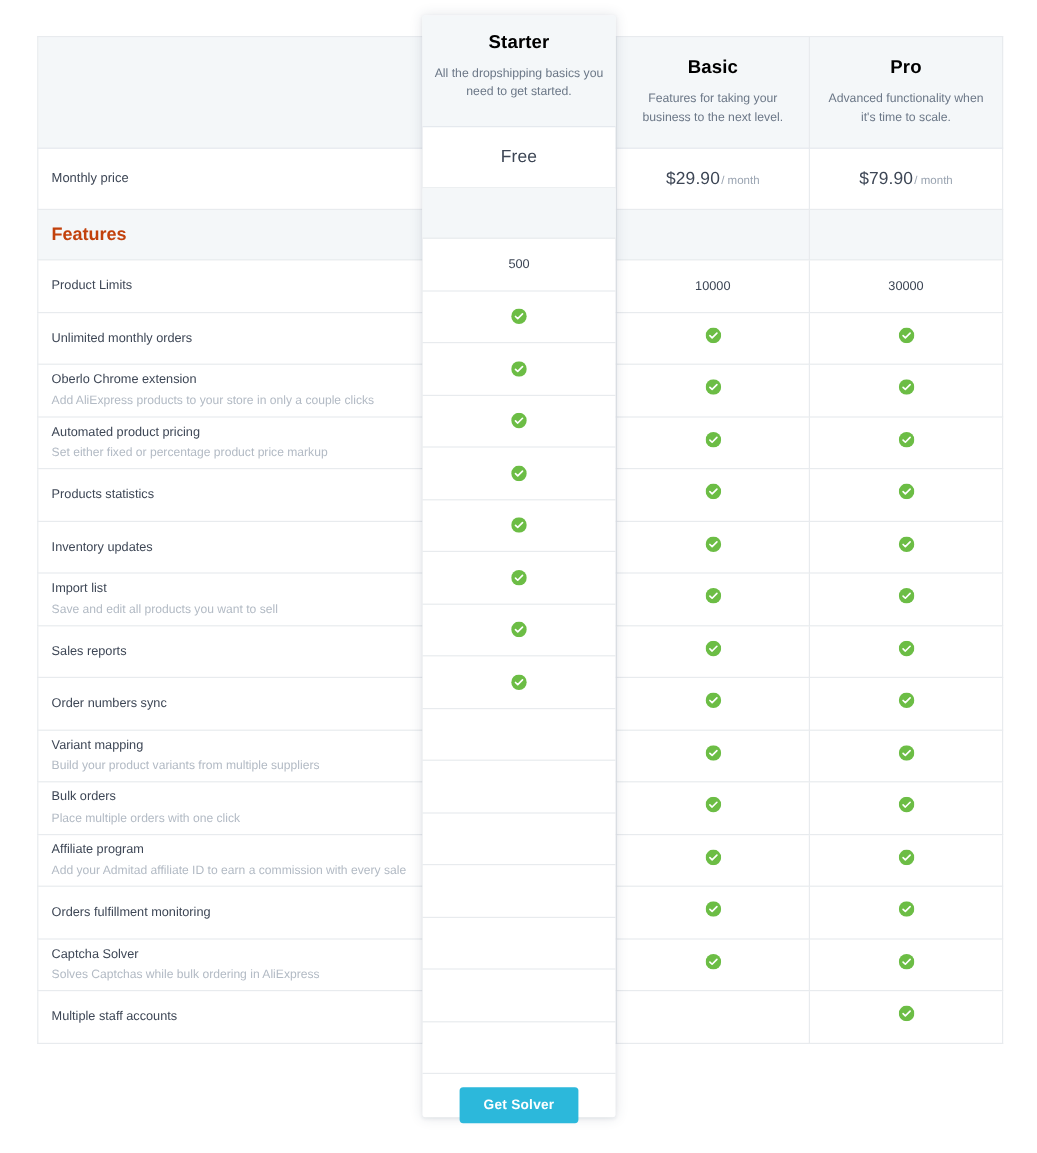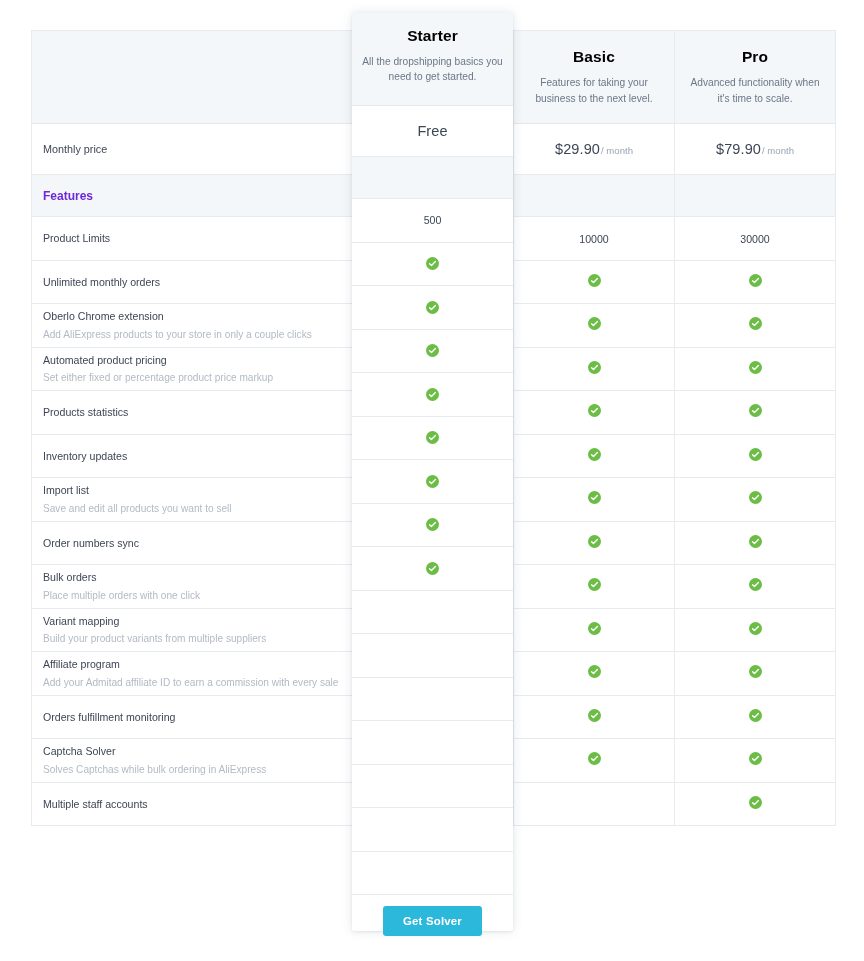--- a/index.html
+++ b/index.html
@@ -69,23 +69,23 @@
     color: #9aa4b1;
     margin-left: 1px;
   }
 
   
   tr.section-row td {
     height: 42px;
     background: #f4f7f9;
   }
   .section-title {
-    font-size: 12px;
+    font-size: 15px;
     font-weight: bold;
-    color: #6d28d9;
+    color: #c2410c;
     padding-left: 11px;
   }
 
   
   tr.feat-row td { height: 43.5px; }
   tr.feat-row.two-line td { height: 43.5px; }
   .feat-label {
     font-size: 10.6px;
     color: #3d4655;
     line-height: 1.35;
@@ -309,54 +309,71 @@
                 <circle cx="8" cy="8" r="8" fill="#6cbd45"></circle>
                 <path d="M4.4 8.3 L6.7 10.5 L11.6 5.6" fill="none" stroke="#ffffff" stroke-width="1.7" stroke-linecap="round" stroke-linejoin="round"></path>
               </svg></span></td>
           <td class="plan-cell"><span class="check"><svg viewBox="0 0 16 16" width="13" height="13" xmlns="http://www.w3.org/2000/svg">
                 <circle cx="8" cy="8" r="8" fill="#6cbd45"></circle>
                 <path d="M4.4 8.3 L6.7 10.5 L11.6 5.6" fill="none" stroke="#ffffff" stroke-width="1.7" stroke-linecap="round" stroke-linejoin="round"></path>
               </svg></span></td>
         </tr>
         <tr class="feat-row">
           <td class="feat-cellpad">
+            <div class="feat-label">Sales reports</div>
+          </td>
+          <td class="plan-cell"><span class="check"><svg viewBox="0 0 16 16" width="13" height="13" xmlns="http://www.w3.org/2000/svg">
+                <circle cx="8" cy="8" r="8" fill="#6cbd45"></circle>
+                <path d="M4.4 8.3 L6.7 10.5 L11.6 5.6" fill="none" stroke="#ffffff" stroke-width="1.7" stroke-linecap="round" stroke-linejoin="round"></path>
+              </svg></span></td>
+          <td class="plan-cell"><span class="check"><svg viewBox="0 0 16 16" width="13" height="13" xmlns="http://www.w3.org/2000/svg">
+                <circle cx="8" cy="8" r="8" fill="#6cbd45"></circle>
+                <path d="M4.4 8.3 L6.7 10.5 L11.6 5.6" fill="none" stroke="#ffffff" stroke-width="1.7" stroke-linecap="round" stroke-linejoin="round"></path>
+              </svg></span></td>
+          <td class="plan-cell"><span class="check"><svg viewBox="0 0 16 16" width="13" height="13" xmlns="http://www.w3.org/2000/svg">
+                <circle cx="8" cy="8" r="8" fill="#6cbd45"></circle>
+                <path d="M4.4 8.3 L6.7 10.5 L11.6 5.6" fill="none" stroke="#ffffff" stroke-width="1.7" stroke-linecap="round" stroke-linejoin="round"></path>
+              </svg></span></td>
+        </tr>
+        <tr class="feat-row">
+          <td class="feat-cellpad">
             <div class="feat-label">Order numbers sync</div>
           </td>
           <td class="plan-cell"><span class="check"><svg viewBox="0 0 16 16" width="13" height="13" xmlns="http://www.w3.org/2000/svg">
                 <circle cx="8" cy="8" r="8" fill="#6cbd45"></circle>
                 <path d="M4.4 8.3 L6.7 10.5 L11.6 5.6" fill="none" stroke="#ffffff" stroke-width="1.7" stroke-linecap="round" stroke-linejoin="round"></path>
               </svg></span></td>
+          <td class="plan-cell"><span class="check"><svg viewBox="0 0 16 16" width="13" height="13" xmlns="http://www.w3.org/2000/svg">
+                <circle cx="8" cy="8" r="8" fill="#6cbd45"></circle>
+                <path d="M4.4 8.3 L6.7 10.5 L11.6 5.6" fill="none" stroke="#ffffff" stroke-width="1.7" stroke-linecap="round" stroke-linejoin="round"></path>
+              </svg></span></td>
+          <td class="plan-cell"><span class="check"><svg viewBox="0 0 16 16" width="13" height="13" xmlns="http://www.w3.org/2000/svg">
+                <circle cx="8" cy="8" r="8" fill="#6cbd45"></circle>
+                <path d="M4.4 8.3 L6.7 10.5 L11.6 5.6" fill="none" stroke="#ffffff" stroke-width="1.7" stroke-linecap="round" stroke-linejoin="round"></path>
+              </svg></span></td>
+        </tr>
+        <tr class="feat-row two-line">
+          <td class="feat-cellpad">
+            <div class="feat-label">Variant mapping</div>
+            <div class="feat-sub">Build your product variants from multiple suppliers</div>
+          </td>
+          <td class="plan-cell"><span class="blank-mark"></span></td>
           <td class="plan-cell"><span class="check"><svg viewBox="0 0 16 16" width="13" height="13" xmlns="http://www.w3.org/2000/svg">
                 <circle cx="8" cy="8" r="8" fill="#6cbd45"></circle>
                 <path d="M4.4 8.3 L6.7 10.5 L11.6 5.6" fill="none" stroke="#ffffff" stroke-width="1.7" stroke-linecap="round" stroke-linejoin="round"></path>
               </svg></span></td>
           <td class="plan-cell"><span class="check"><svg viewBox="0 0 16 16" width="13" height="13" xmlns="http://www.w3.org/2000/svg">
                 <circle cx="8" cy="8" r="8" fill="#6cbd45"></circle>
                 <path d="M4.4 8.3 L6.7 10.5 L11.6 5.6" fill="none" stroke="#ffffff" stroke-width="1.7" stroke-linecap="round" stroke-linejoin="round"></path>
               </svg></span></td>
         </tr>
         <tr class="feat-row two-line">
           <td class="feat-cellpad">
             <div class="feat-label">Bulk orders</div>
             <div class="feat-sub">Place multiple orders with one click</div>
-          </td>
-          <td class="plan-cell"><span class="blank-mark"></span></td>
-          <td class="plan-cell"><span class="check"><svg viewBox="0 0 16 16" width="13" height="13" xmlns="http://www.w3.org/2000/svg">
-                <circle cx="8" cy="8" r="8" fill="#6cbd45"></circle>
-                <path d="M4.4 8.3 L6.7 10.5 L11.6 5.6" fill="none" stroke="#ffffff" stroke-width="1.7" stroke-linecap="round" stroke-linejoin="round"></path>
-              </svg></span></td>
-          <td class="plan-cell"><span class="check"><svg viewBox="0 0 16 16" width="13" height="13" xmlns="http://www.w3.org/2000/svg">
-                <circle cx="8" cy="8" r="8" fill="#6cbd45"></circle>
-                <path d="M4.4 8.3 L6.7 10.5 L11.6 5.6" fill="none" stroke="#ffffff" stroke-width="1.7" stroke-linecap="round" stroke-linejoin="round"></path>
-              </svg></span></td>
-        </tr>
-        <tr class="feat-row two-line">
-          <td class="feat-cellpad">
-            <div class="feat-label">Variant mapping</div>
-            <div class="feat-sub">Build your product variants from multiple suppliers</div>
           </td>
           <td class="plan-cell"><span class="blank-mark"></span></td>
           <td class="plan-cell"><span class="check"><svg viewBox="0 0 16 16" width="13" height="13" xmlns="http://www.w3.org/2000/svg">
                 <circle cx="8" cy="8" r="8" fill="#6cbd45"></circle>
                 <path d="M4.4 8.3 L6.7 10.5 L11.6 5.6" fill="none" stroke="#ffffff" stroke-width="1.7" stroke-linecap="round" stroke-linejoin="round"></path>
               </svg></span></td>
           <td class="plan-cell"><span class="check"><svg viewBox="0 0 16 16" width="13" height="13" xmlns="http://www.w3.org/2000/svg">
                 <circle cx="8" cy="8" r="8" fill="#6cbd45"></circle>
                 <path d="M4.4 8.3 L6.7 10.5 L11.6 5.6" fill="none" stroke="#ffffff" stroke-width="1.7" stroke-linecap="round" stroke-linejoin="round"></path>
               </svg></span></td>

